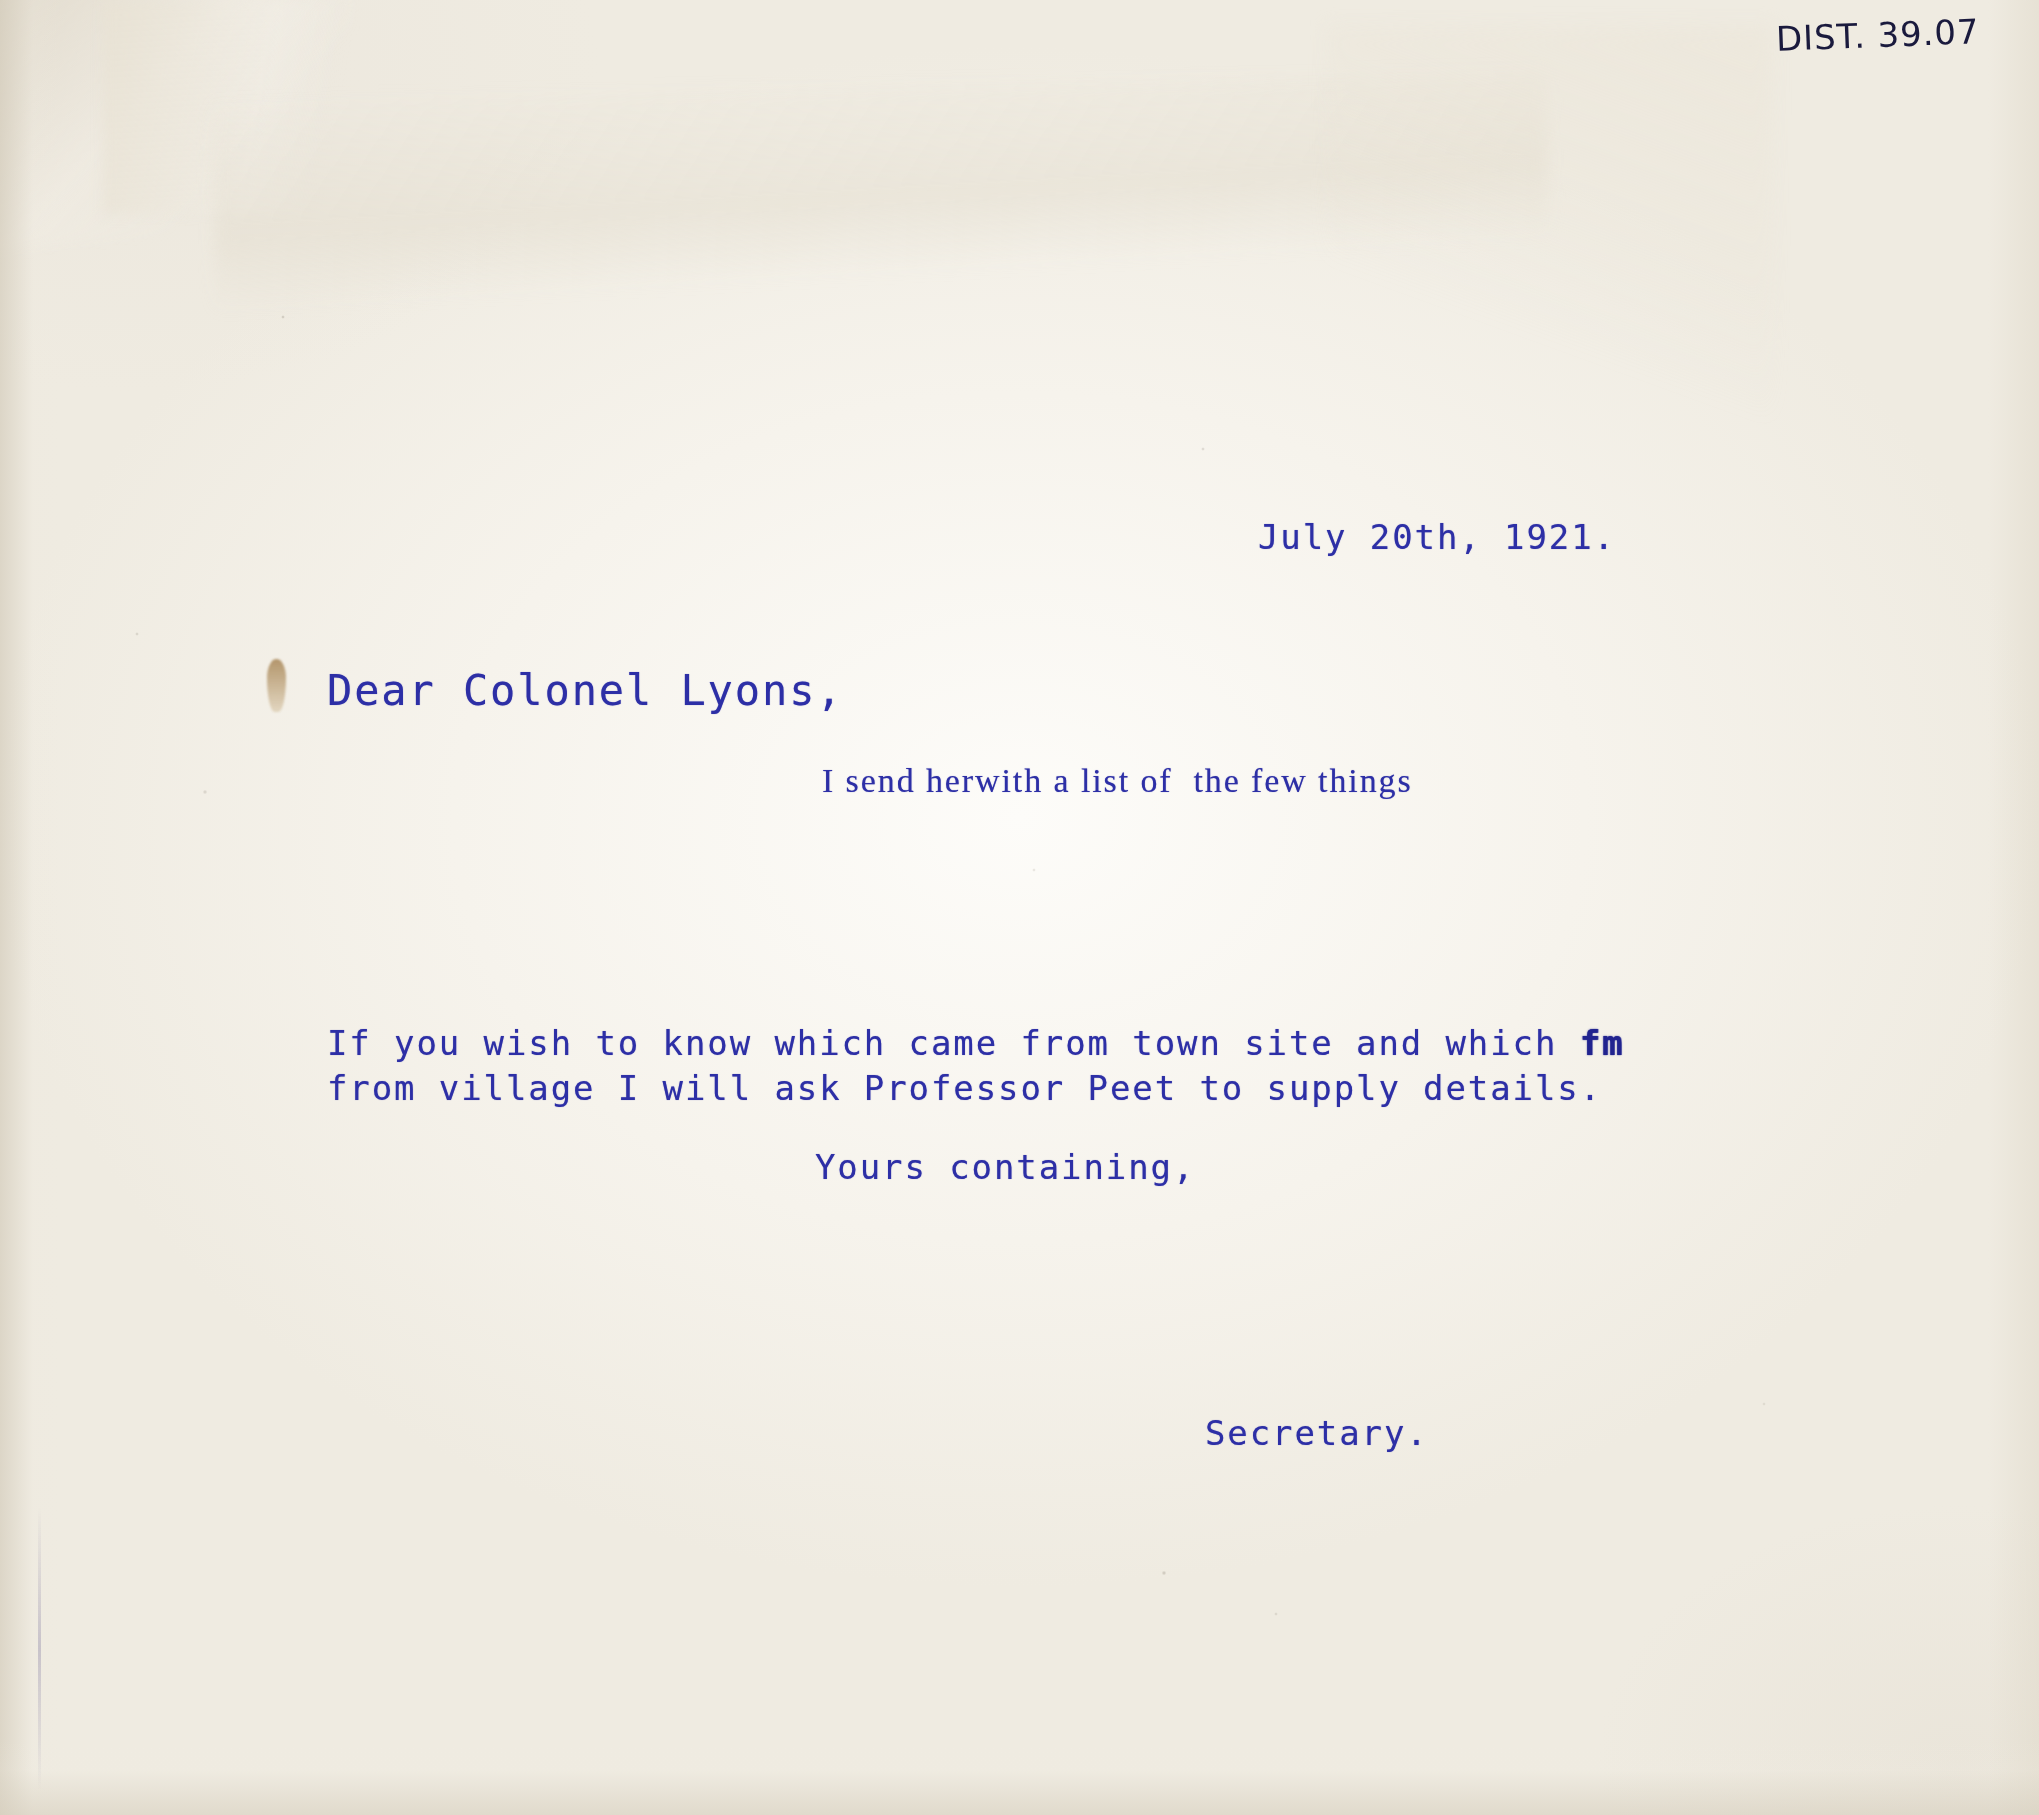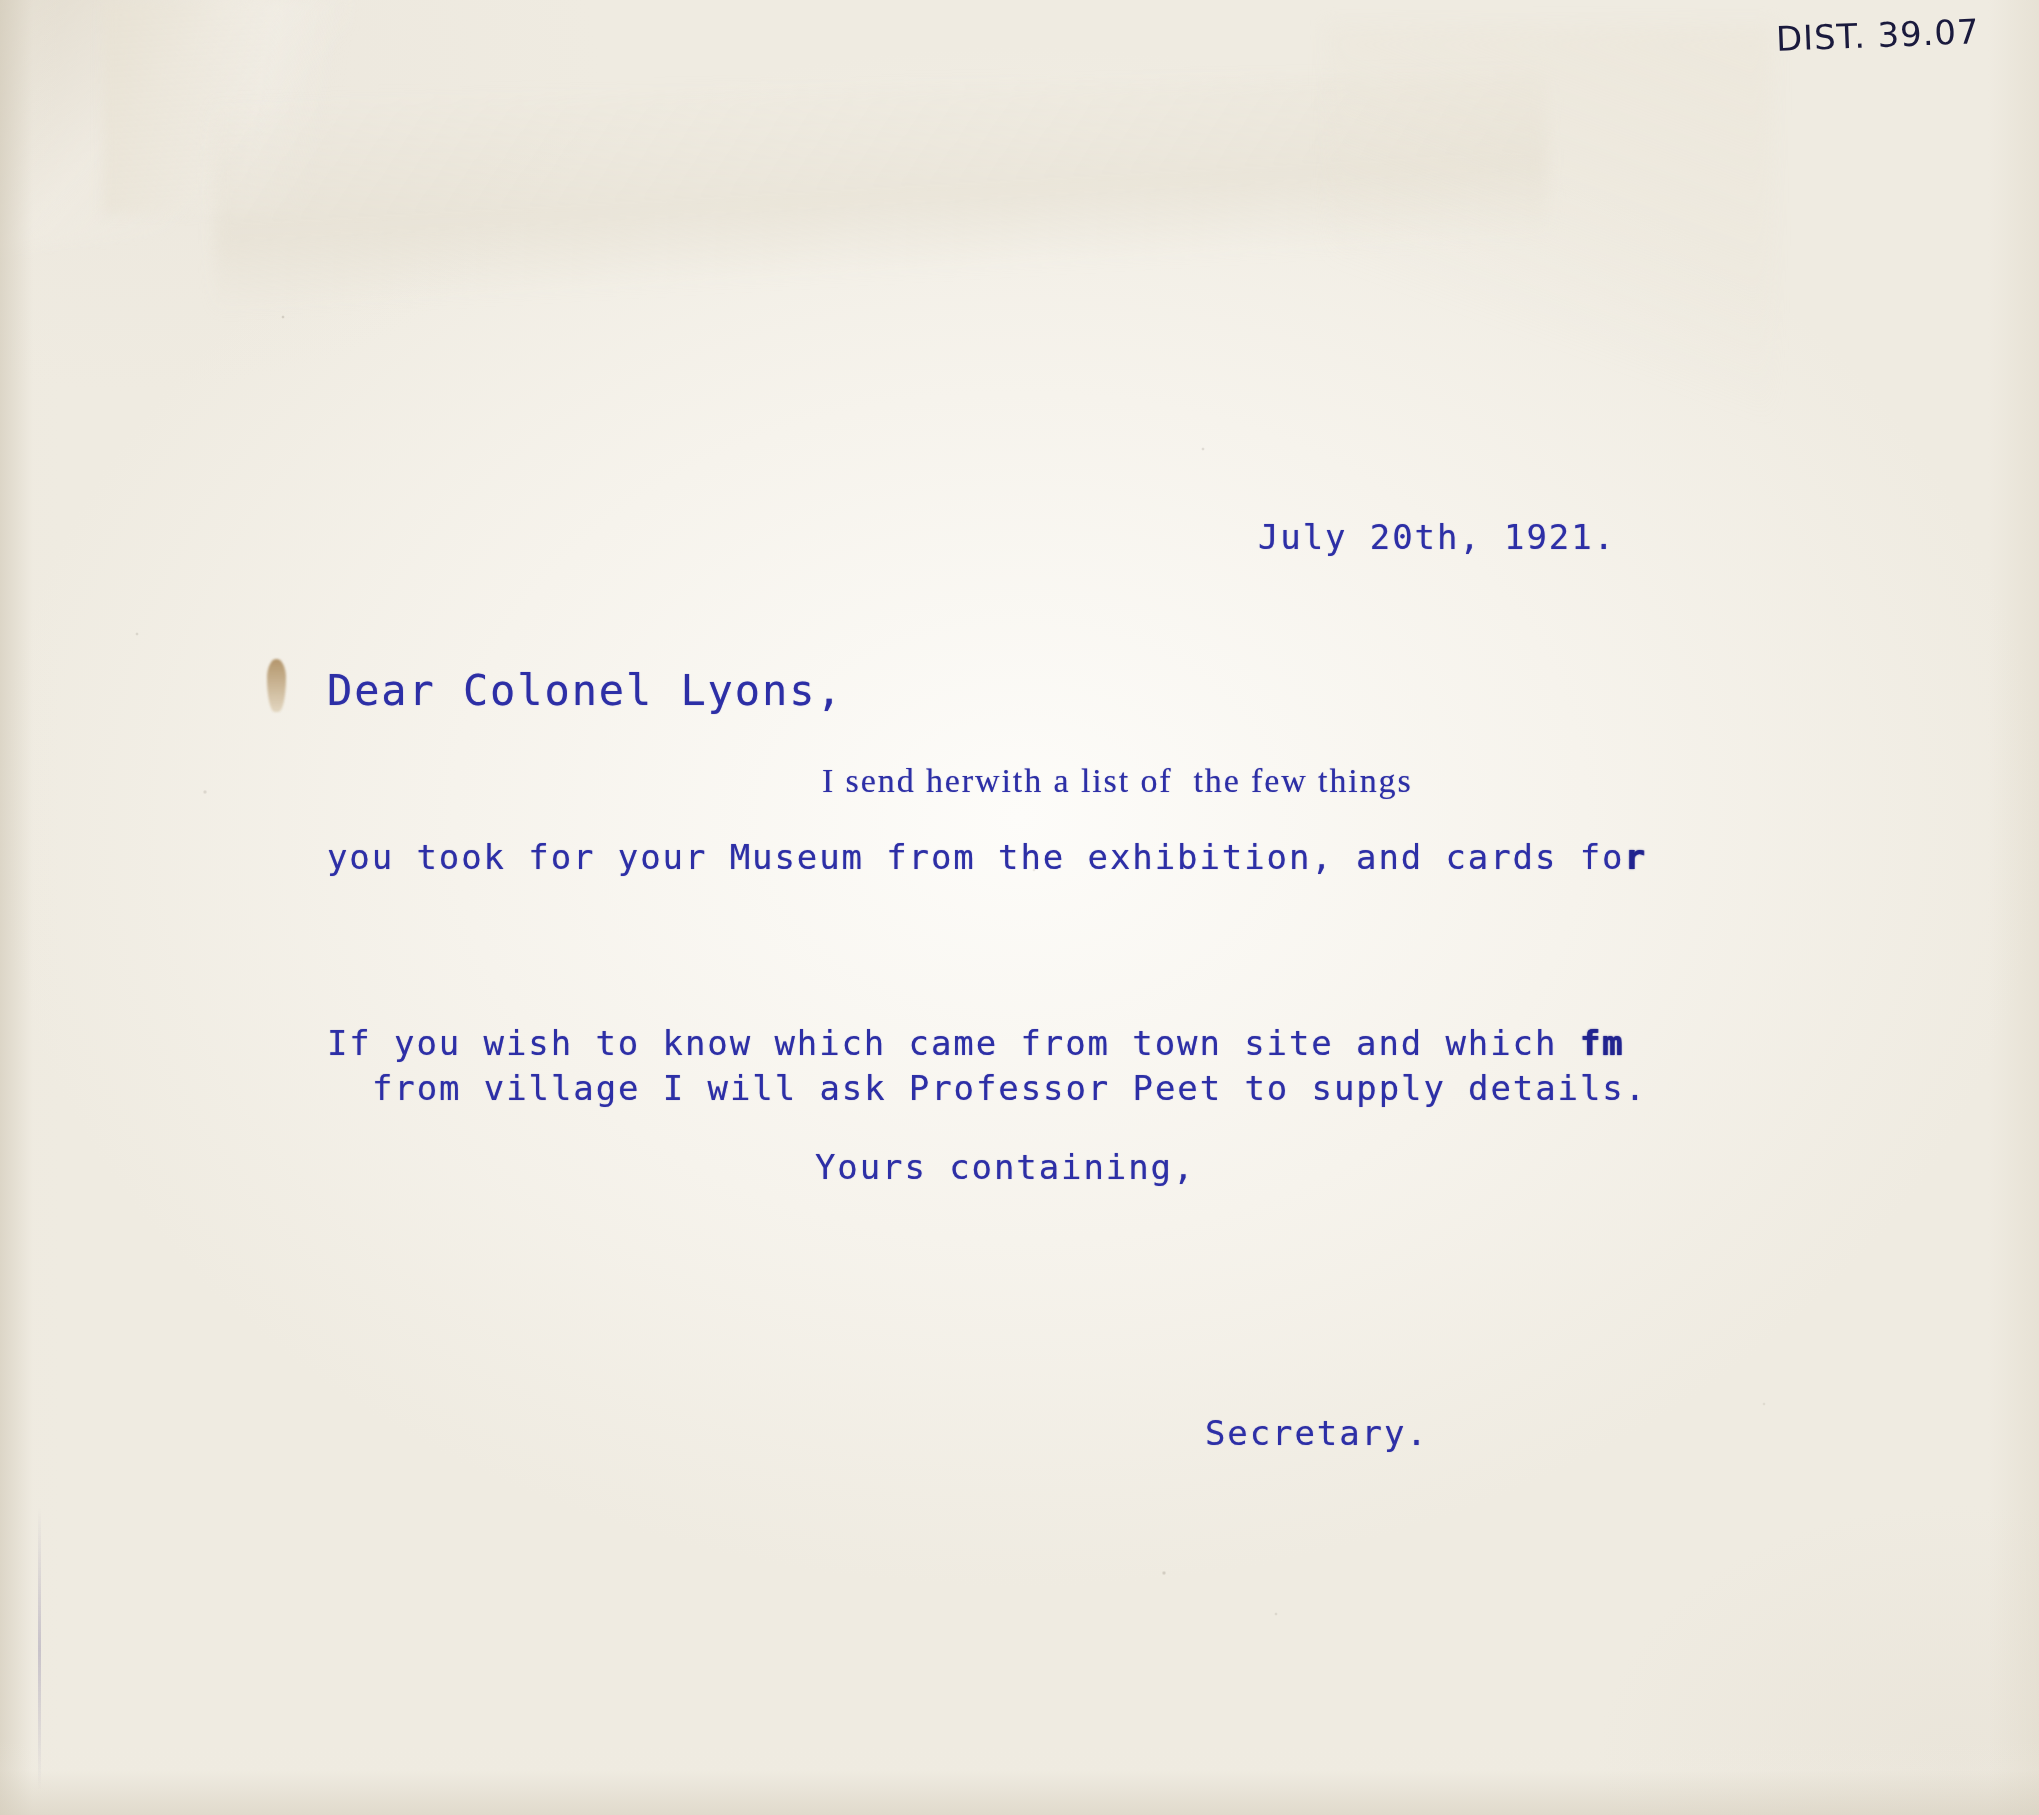--- a/index.html
+++ b/index.html
@@ -141,21 +141,21 @@
     font-size: 42px;
   }
   .body-line {
     left: 327px;
     font-size: 34px;
   }
   .l1 { top: 762px; left: 822px; font-family: Liberation Serif, serif; }
   .l2 { top: 837px; }
   .l3 { top: 914px; }
   .l4 { top: 1023px; }
-  .l5 { top: 1068px; margin-left: 45px; }
+  .l5 { top: 1068px; }
   .closing {
     left: 815px;
     top: 1147px;
     font-size: 34px;
   }
   .signature-line {
     left: 1205px;
     top: 1413px;
     font-size: 34px;
   }
@@ -197,21 +197,20 @@
   <div class="left-rule"></div>
 
   <div class="archive-ref">DIST. 39.07</div>
 
   <div class="typed date-line">July 20th, 1921.</div>
 
   <div class="typed salutation">Dear Colonel Lyons,</div>
 
   <div class="typed body-line l1">I send herwith a list of  the few things</div>
 
-  <div class="typed body-line l2"><span>you took for your Museum from the exhibition, and cards fo</span><span class="overstrike">r</span></div>
 
 
   <div class="typed body-line l4"><span>If you wish to know which came from town site and which </span><span class="overstrike">fm</span></div>
 
   <div class="typed body-line l5">from village I will ask Professor Peet to supply details.</div>
 
   <div class="typed closing">Yours containing,</div>
 
   <div class="typed signature-line">Secretary.</div>
 

